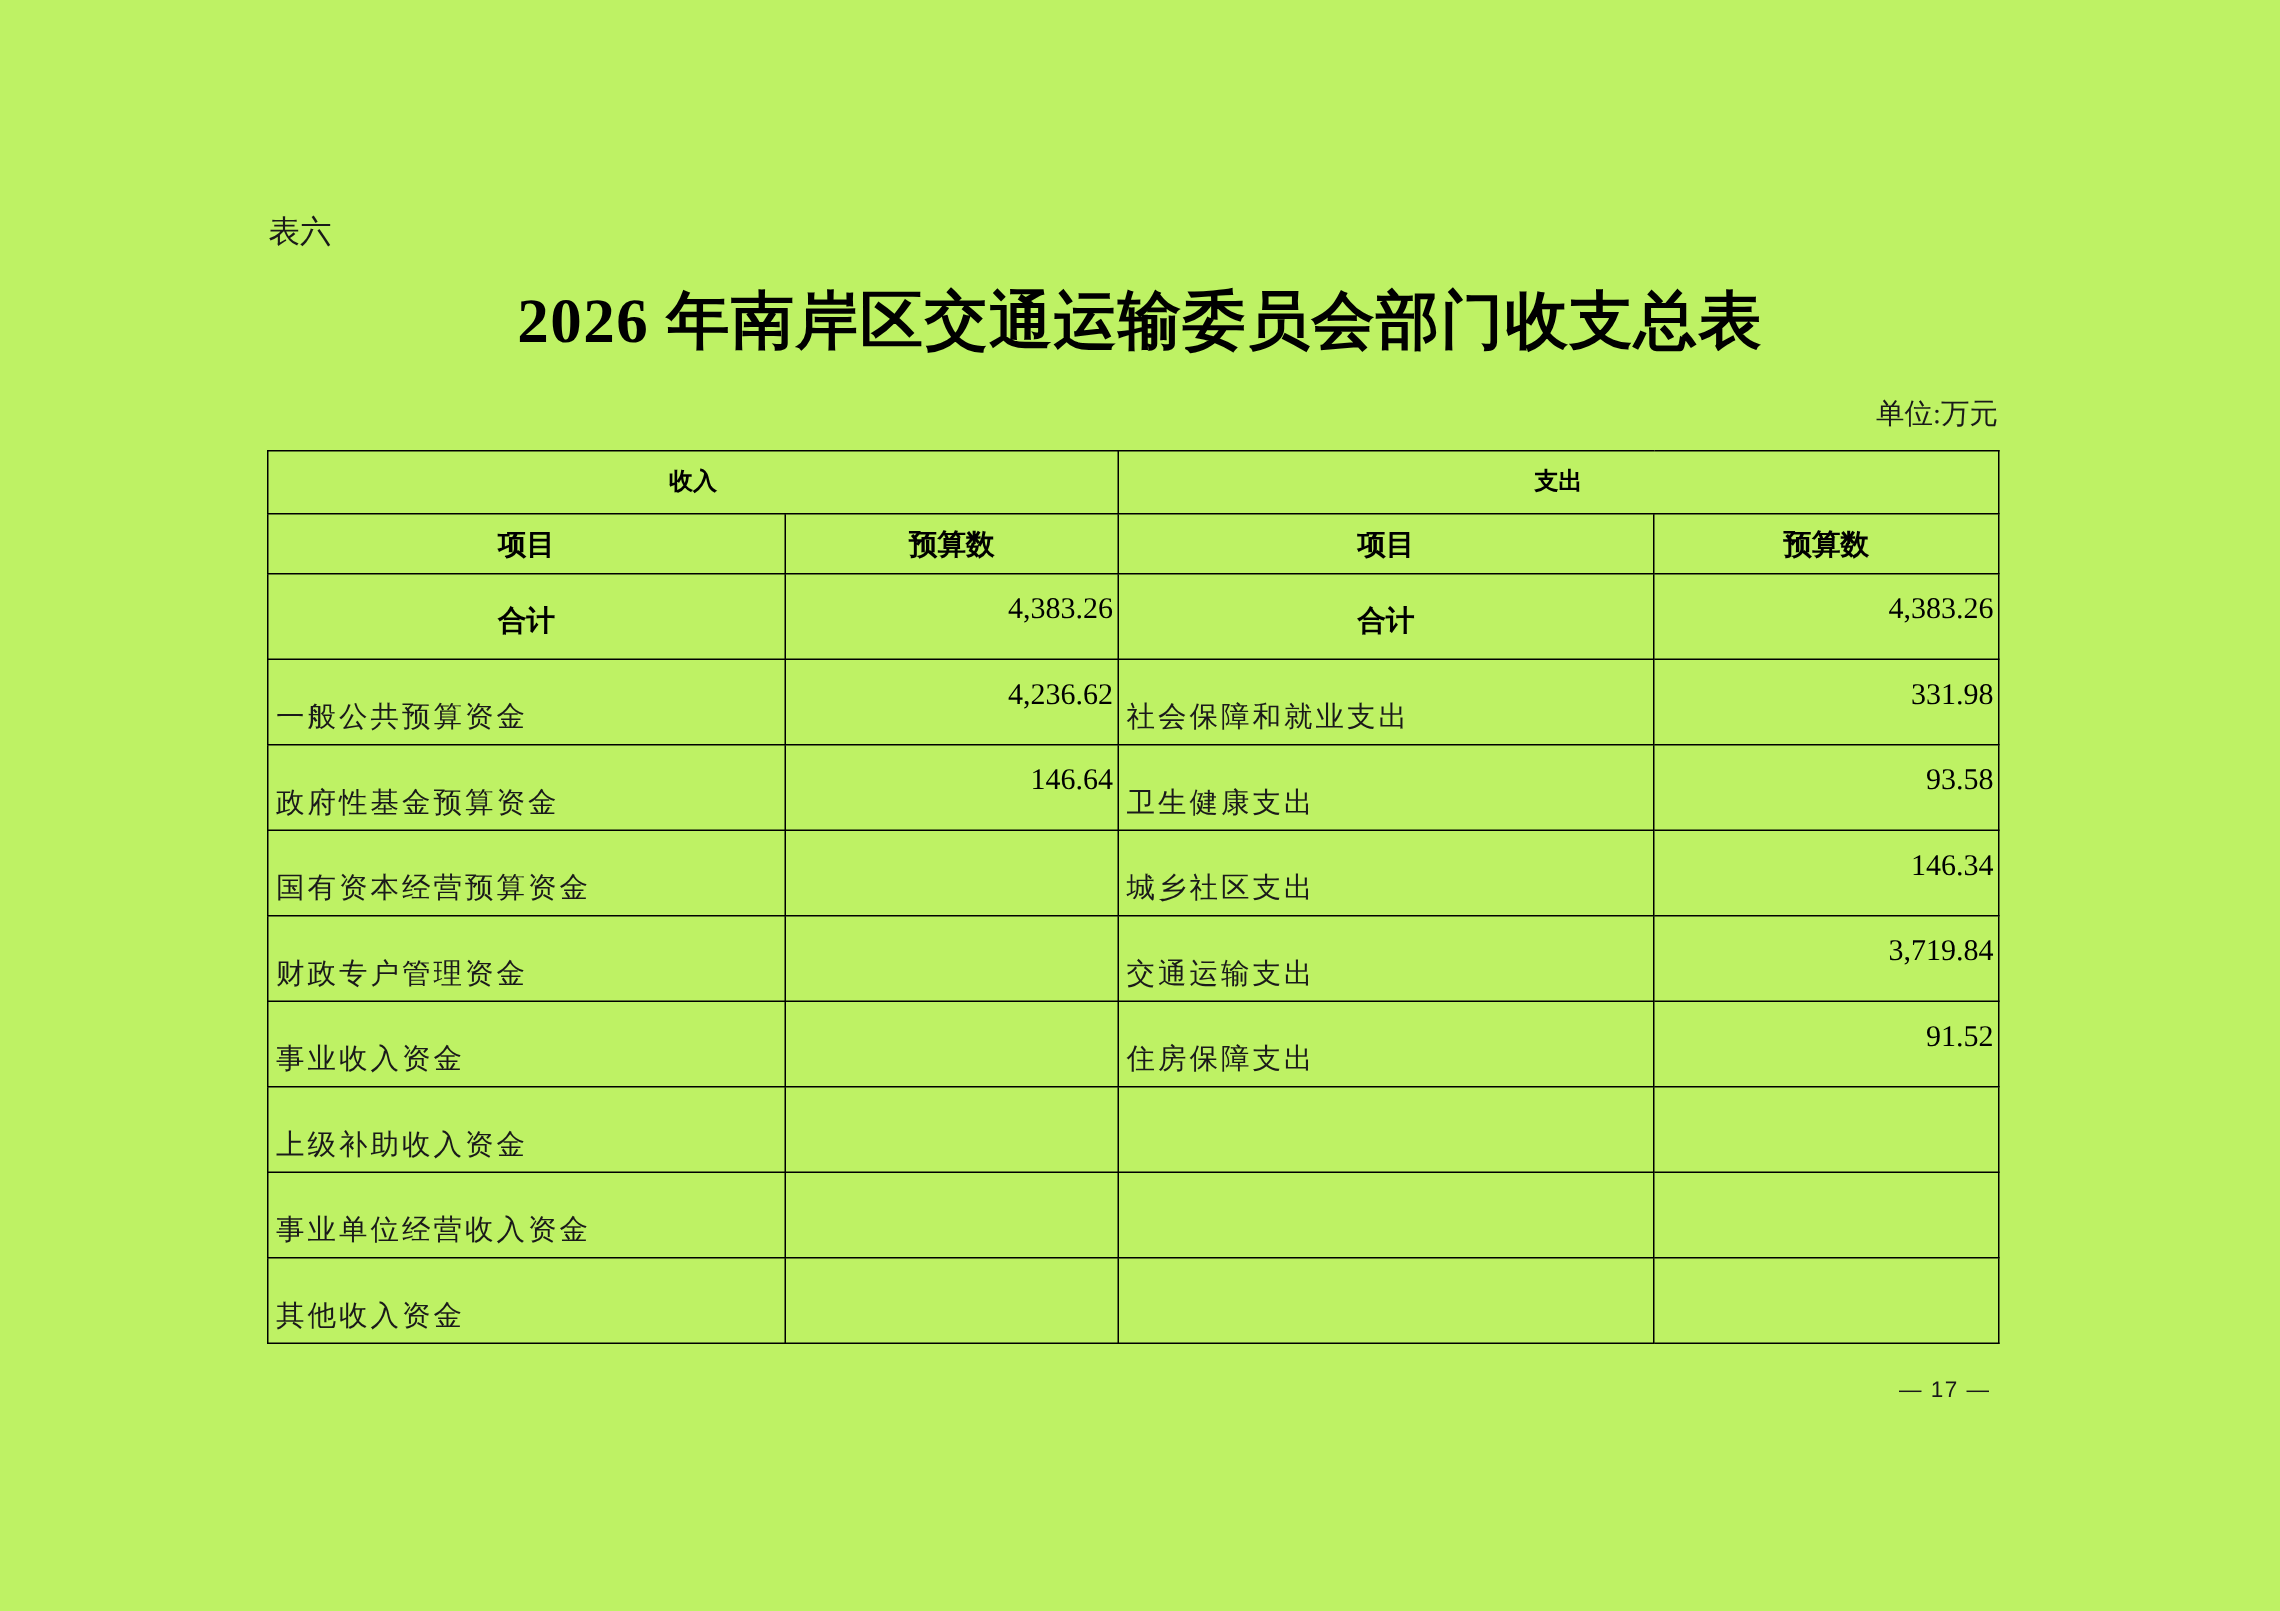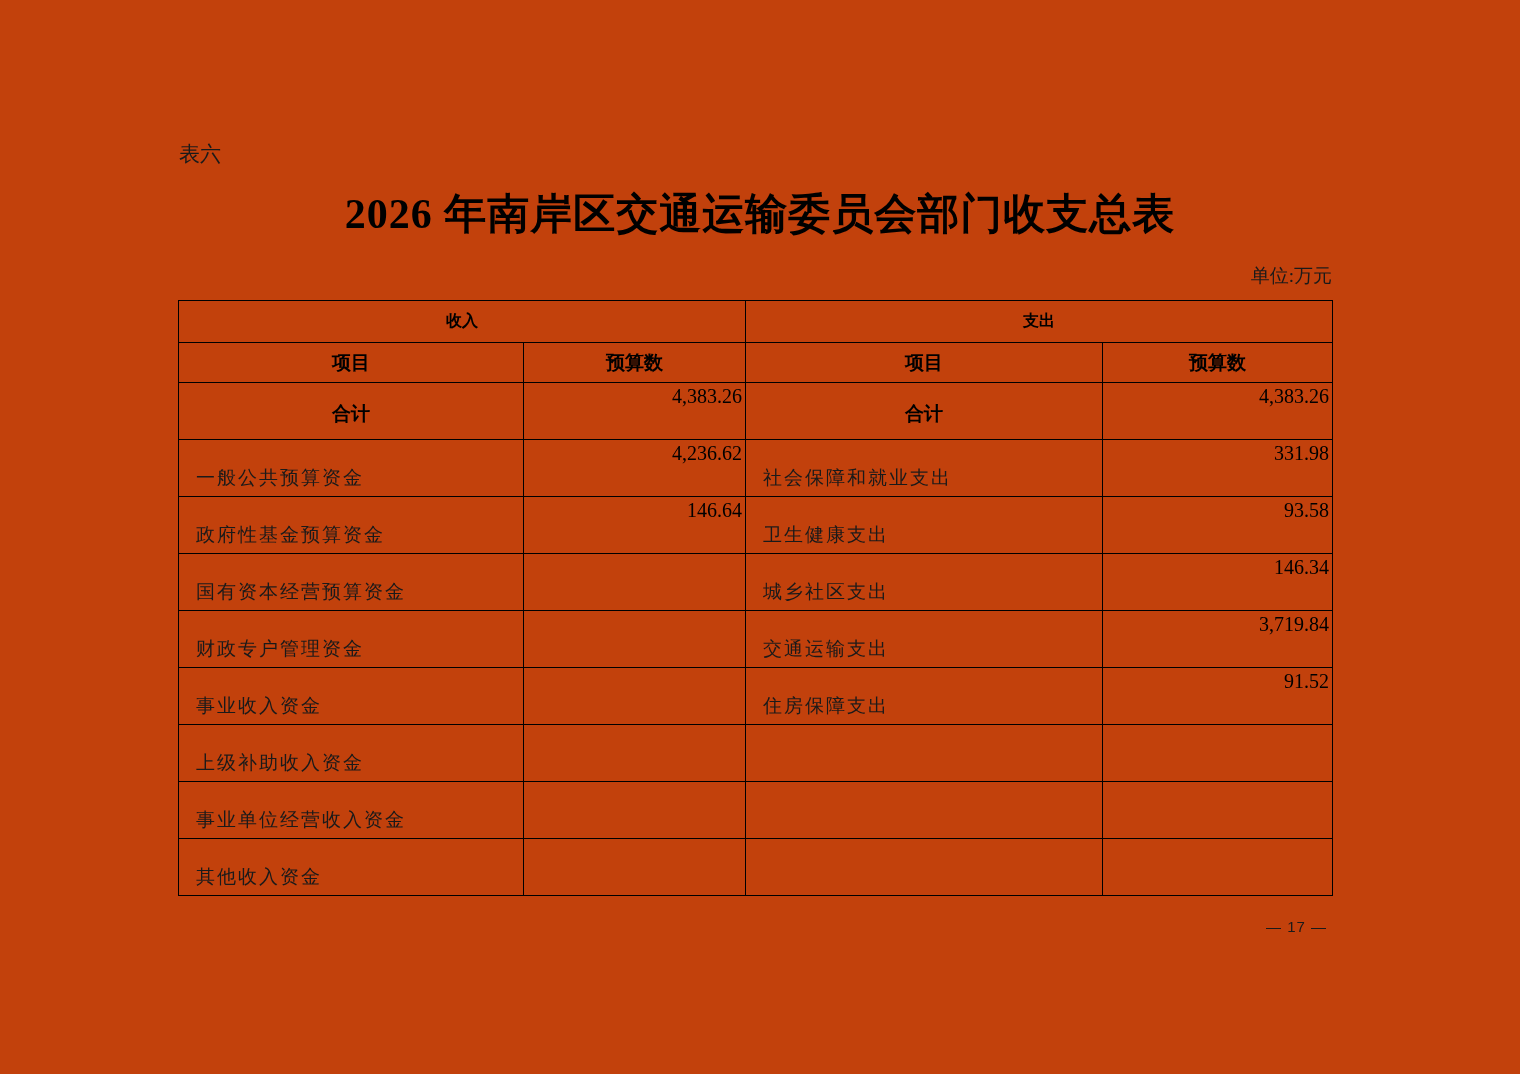--- a/index.html
+++ b/index.html
@@ -1,21 +1,21 @@
 <!DOCTYPE html>
 <html><head>
 <meta charset="utf-8">
 <style>
   * { margin: 0; padding: 0; box-sizing: border-box; }
   html, body { background: #ffffff; }
   .page {
     position: relative;
     width: 1520px;
     height: 1074px;
-    background: #c2410c;
+    background: #bef264;
     color: #000000;
     overflow: hidden;
     font-family: "Liberation Serif", serif;
   }
   .table-label {
     position: absolute;
     left: 179px;
     top: 140px;
     font-size: 21px;
     font-family: "Liberation Serif", serif;
@@ -72,37 +72,37 @@
     text-align: center;
     vertical-align: middle;
     margin-left: 24px;
   }
   td.cell-item {
     font-family: "Liberation Serif", serif;
     font-size: 19px;
     letter-spacing: 2px;
     text-align: left;
     vertical-align: bottom;
-    padding: 0 2px 5px 17px;
+    padding: 0 2px 5px 5px;
     color: #1a1a1a;
   }
   td.cell-total {
     font-family: "Liberation Sans", sans-serif;
     font-weight: bold;
     font-size: 19px;
     text-align: center;
     vertical-align: middle;
     padding-top: 6px;
   }
   td.cell-value {
     font-family: "Liberation Serif", serif;
     font-size: 20px;
     text-align: right;
     vertical-align: top;
-    padding: 2px 3px 0 0;
+    padding: 12px 3px 0 0;
   }
   .page-number {
     position: absolute;
     left: 1266px;
     top: 918px;
     font-family: "Liberation Sans", sans-serif;
     font-size: 15px;
     color: #1a1a1a;
     letter-spacing: 1px;
     text-align: center;

